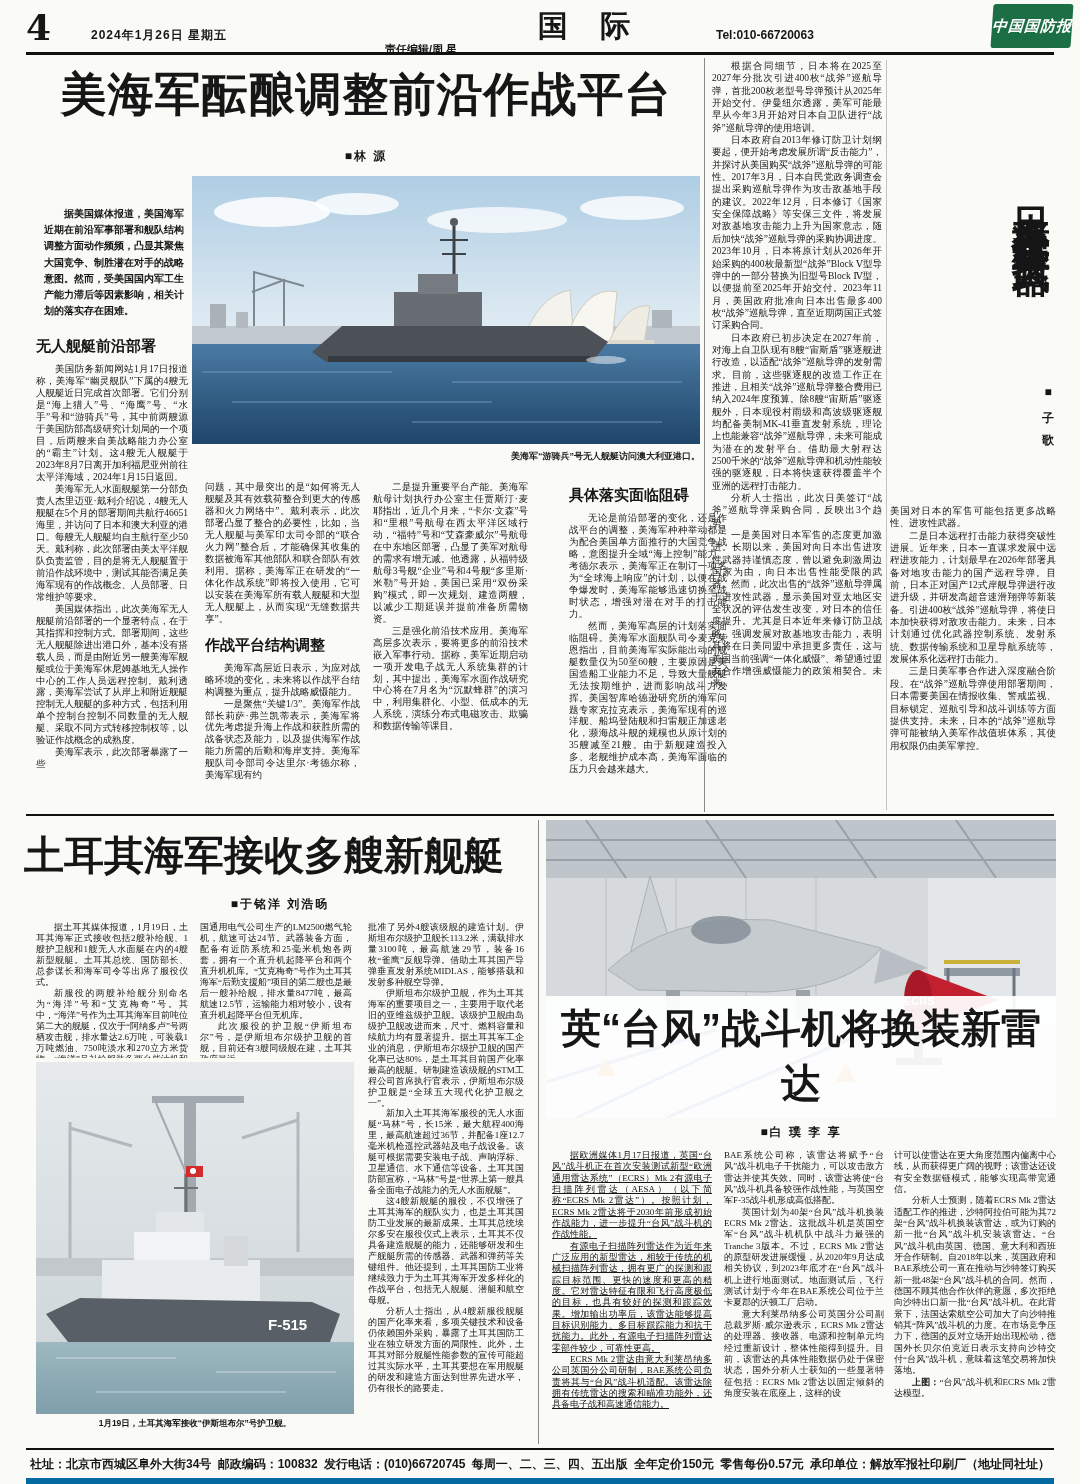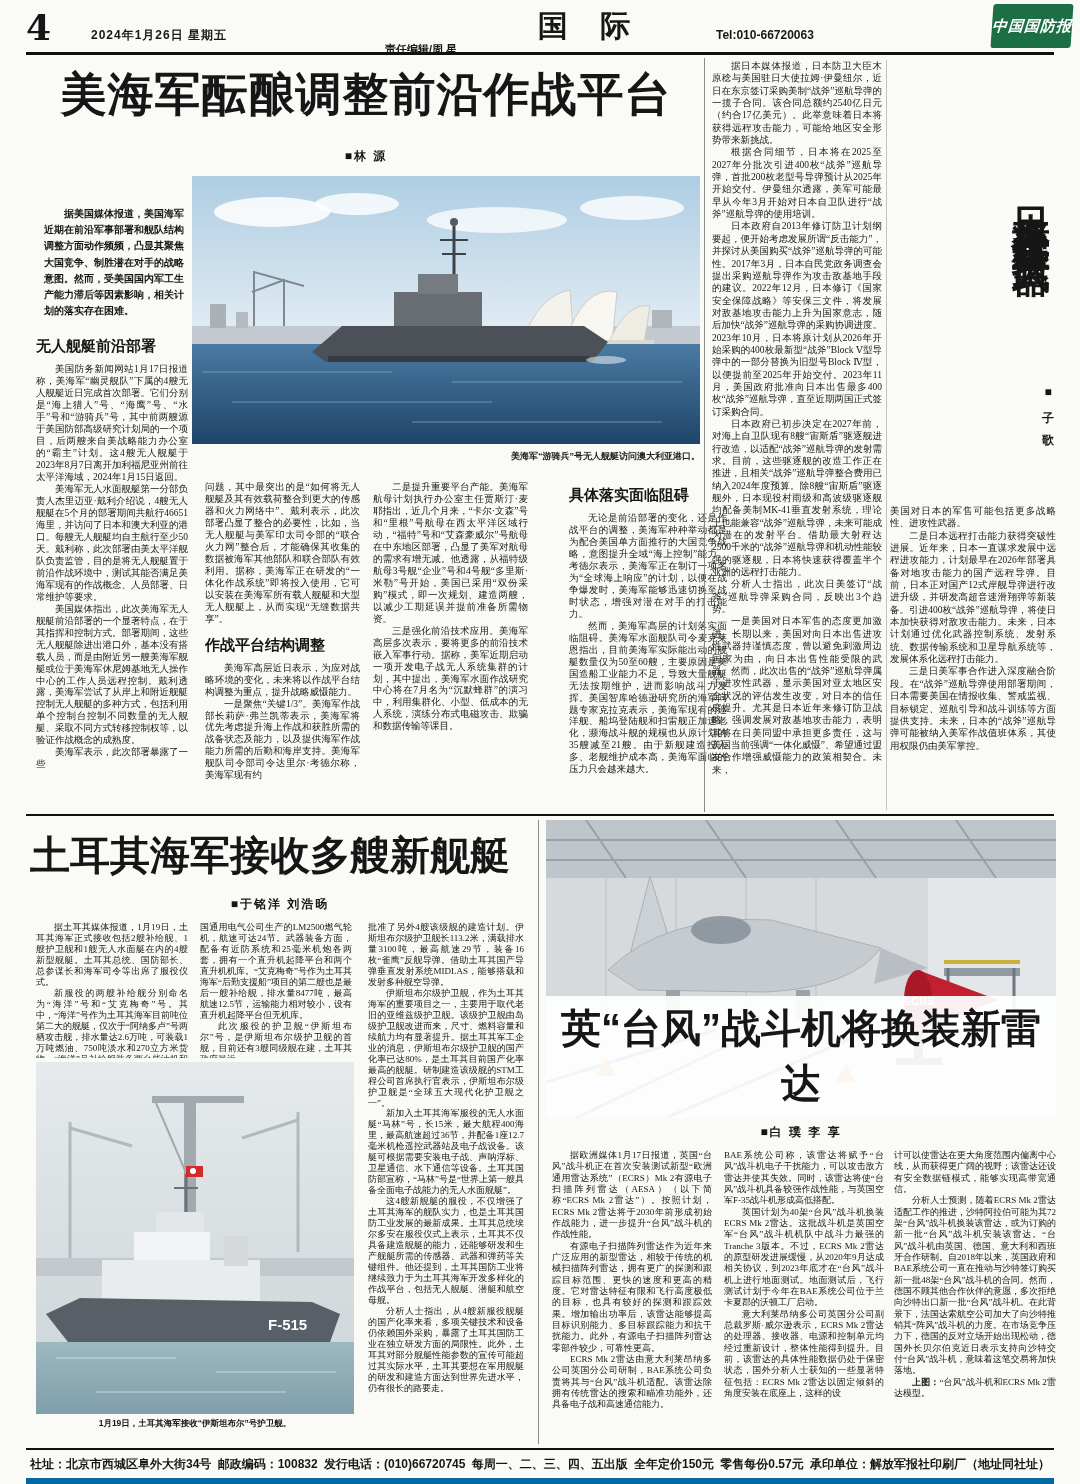--- a/index.html
+++ b/index.html
@@ -49,39 +49,39 @@
   .jp-headline{writing-mode:vertical-rl;text-orientation:upright;
                font:900 38px "Liberation Sans",sans-serif;letter-spacing:6px;margin-left:18px;}
   .jp-byline-v{writing-mode:vertical-rl;text-orientation:upright;
                font:700 12px "Liberation Sans",sans-serif;padding-top:148px;letter-spacing:4px;}
   .jp-colB{position:absolute;left:890px;top:505px;width:166px;height:305px;overflow:hidden;
            font-size:9.5px;line-height:1.3;}
   
   .mid-rule{position:absolute;left:26px;right:26px;top:814px;height:2px;background:#111;}
   .vrule-bottom{position:absolute;left:538px;top:820px;width:1px;height:624px;background:#8a8a8a;}
   
-  .tk-headline{position:absolute;left:18px;top:828px;width:504px;text-align:center;
+  .tk-headline{position:absolute;left:24px;top:828px;width:504px;text-align:left;
                font:900 40px "Liberation Sans",sans-serif;}
   .tk-byline{position:absolute;left:28px;top:896px;width:504px;}
   .tk-col1,.tk-col2{position:absolute;top:922px;width:152px;height:136px;overflow:hidden;
                     font-size:9px;line-height:1.22;}
   .tk-col1{left:36px;} .tk-col2{left:200px;}
   .tk-col3{position:absolute;left:368px;top:922px;width:156px;height:516px;overflow:hidden;
            font-size:9px;line-height:1.22;}
   .tk-photo{position:absolute;left:36px;top:1062px;width:318px;height:352px;background:#cfd6d8;}
   .tk-caption{position:absolute;left:36px;top:1418px;width:318px;text-align:center;
               font:700 8.5px "Liberation Sans",sans-serif;}
   
   .tp-photo{position:absolute;left:546px;top:820px;width:510px;height:298px;background:#d6dadd;}
   .tp-band{position:absolute;left:0;bottom:0;width:100%;background:rgba(255,255,255,.93);
            text-align:center;font:900 40px "Liberation Sans",sans-serif;padding:5px 0 7px;}
   .tp-byline{position:absolute;left:546px;top:1124px;width:510px;}
   .tp-col1,.tp-col2,.tp-col3{position:absolute;top:1150px;height:292px;overflow:hidden;
            font-size:9px;line-height:1.26;}
-  .tp-col1{left:552px;width:160px;}
+  .tp-col1{left:552px;width:160px;text-decoration:underline;}
   .tp-col2{left:724px;width:160px;}
   .tp-col3{left:894px;width:162px;}
   .cap-label{font-weight:700;font-family:"Liberation Sans",sans-serif;}
   
   .footer{position:absolute;left:26px;right:26px;top:1448px;height:28px;
           border-top:2px solid #111;border-bottom:7px solid #0369a1;
           display:flex;align-items:center;justify-content:space-between;
           font:700 12px "Liberation Sans",sans-serif;padding:0 4px;white-space:nowrap;}
 </style>
 </head>
@@ -175,21 +175,20 @@
   <div class="us-col4 bt">
     <div class="subhead" style="margin-top:4px;">具体落实面临阻碍</div>
     <p>无论是前沿部署的变化，还是作战平台的调整，美海军种种举动都是为配合美国单方面推行的大国竞争战略，意图提升全域“海上控制”能力。考德尔表示，美海军正在制订一项名为“全球海上响应”的计划，以便在战争爆发时，美海军能够迅速切换至战时状态，增强对潜在对手的打击能力。</p>
     <p>然而，美海军高层的计划落实面临阻碍。美海军水面舰队司令麦克莱恩指出，目前美海军实际能出动的舰艇数量仅为50至60艘，主要原因是美国造船工业能力不足，导致大量舰艇无法按期维护，进而影响战斗力发挥。美国智库哈德逊研究所的海军问题专家克拉克表示，美海军现有的巡洋舰、船坞登陆舰和扫雷舰正加速老化，濒海战斗舰的规模也从原计划的35艘减至21艘。由于新舰建造投入多、老舰维护成本高，美海军面临的压力只会越来越大。</p>
   </div>
 
   <div class="vrule-main"></div>
   <div class="vrule-jp"></div>
 
   <div class="jp-colA bt">
-    <p>据日本媒体报道，日本防卫大臣木原稔与美国驻日大使拉姆·伊曼纽尔，近日在东京签订采购美制“战斧”巡航导弹的一揽子合同。该合同总额约2540亿日元（约合17亿美元）。此举意味着日本将获得远程攻击能力，可能给地区安全形势带来新挑战。</p>
     <p>根据合同细节，日本将在2025至2027年分批次引进400枚“战斧”巡航导弹，首批200枚老型号导弹预计从2025年开始交付。伊曼纽尔透露，美军可能最早从今年3月开始对日本自卫队进行“战斧”巡航导弹的使用培训。</p>
     <p>日本政府自2013年修订防卫计划纲要起，便开始考虑发展所谓“反击能力”，并探讨从美国购买“战斧”巡航导弹的可能性。2017年3月，日本自民党政务调查会提出采购巡航导弹作为攻击敌基地手段的建议。2022年12月，日本修订《国家安全保障战略》等安保三文件，将发展对敌基地攻击能力上升为国家意志，随后加快“战斧”巡航导弹的采购协调进度。2023年10月，日本将原计划从2026年开始采购的400枚最新型“战斧”Block Ⅴ型导弹中的一部分替换为旧型号Block Ⅳ型，以便提前至2025年开始交付。2023年11月，美国政府批准向日本出售最多400枚“战斧”巡航导弹，直至近期两国正式签订采购合同。</p>
     <p>日本政府已初步决定在2027年前，对海上自卫队现有8艘“宙斯盾”驱逐舰进行改造，以适配“战斧”巡航导弹的发射需求。目前，这些驱逐舰的改造工作正在推进，且相关“战斧”巡航导弹整合费用已纳入2024年度预算。除8艘“宙斯盾”驱逐舰外，日本现役村雨级和高波级驱逐舰均配备美制MK-41垂直发射系统，理论上也能兼容“战斧”巡航导弹，未来可能成为潜在的发射平台。借助最大射程达2500千米的“战斧”巡航导弹和机动性能较强的驱逐舰，日本将快速获得覆盖半个亚洲的远程打击能力。</p>
     <p>分析人士指出，此次日美签订“战斧”巡航导弹采购合同，反映出3个趋势。</p>
     <p>一是美国对日本军售的态度更加激进。长期以来，美国对向日本出售进攻性武器持谨慎态度，曾以避免刺激周边国家为由，向日本出售性能受限的武器。然而，此次出售的“战斧”巡航导弹属于进攻性武器，显示美国对亚太地区安全状况的评估发生改变，对日本的信任度提升。尤其是日本近年来修订防卫战略，强调发展对敌基地攻击能力，表明其将在日美同盟中承担更多责任，这与美国当前强调“一体化威慑”、希望通过盟友合作增强威慑能力的政策相契合。未来，</p>
   </div>
 
   <div class="jp-vert">
     <div class="jp-headline">日本将获远程攻击武器</div>
     <div class="jp-byline-v">■子  歌</div>

